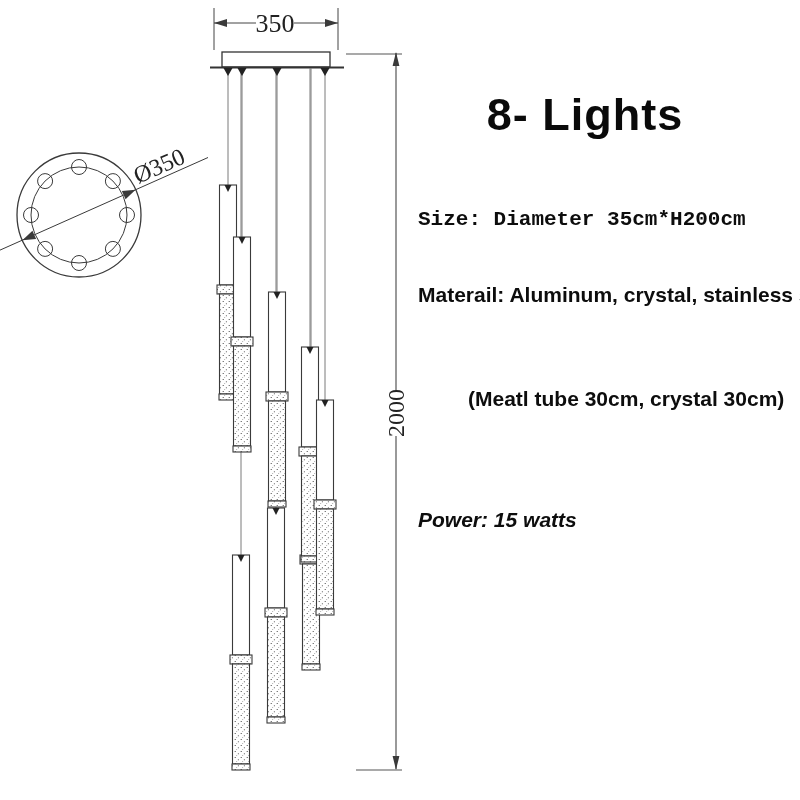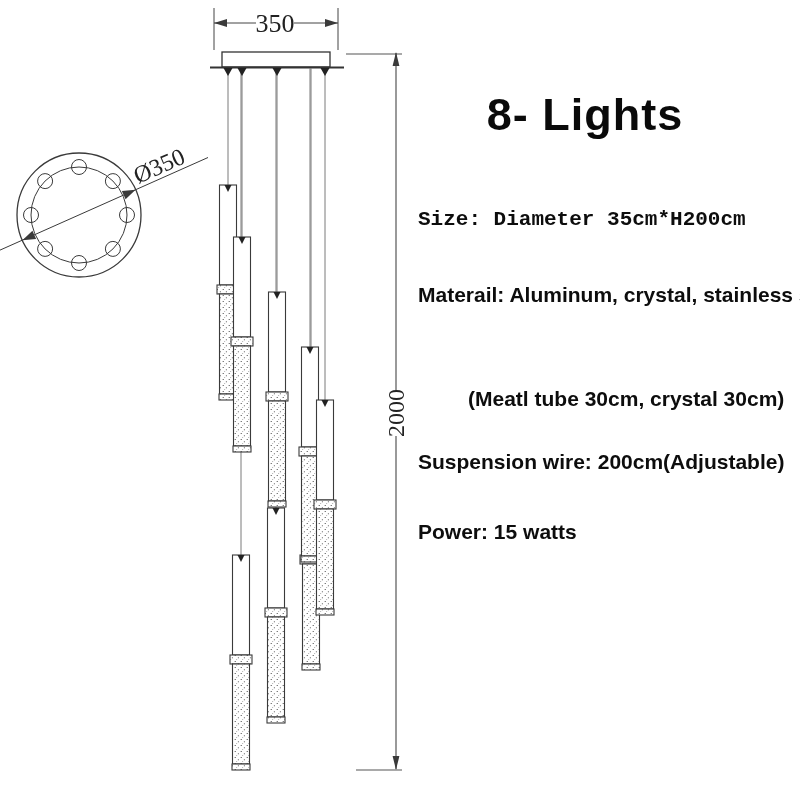--- a/index.html
+++ b/index.html
@@ -169,16 +169,15 @@
         <path d="M0,0 L3.4,-14 L-3.4,-14 Z" transform="translate(396,770)" fill="#3a3a3a" stroke="none"></path>
         <text class="dim-text" transform="translate(404,413) rotate(-90)" font-size="24" text-anchor="middle" stroke="none">2000</text>
       </g>
     </g>
   </svg>
 
   <div class="title">8- Lights</div>
   <div class="spec" style="top:208px;font-family:Liberation Mono, monospace;">Size: Diameter 35cm*H200cm</div>
   <div class="spec" style="top:283px;">Materail: Aluminum, crystal, stainless steel</div>
   <div class="spec indent" style="top:387px;">(Meatl tube 30cm, crystal 30cm)</div>
-  <div class="spec" style="top:450px;">Suspension wire: 200cm(Adjustable)</div>
-  <div class="spec" style="top:520px;">Power: 15 watts</div>
+  <div class="spec" style="top:508px;font-style:italic;">Power: 15 watts</div>
 
 </div>
 
 </body></html>

